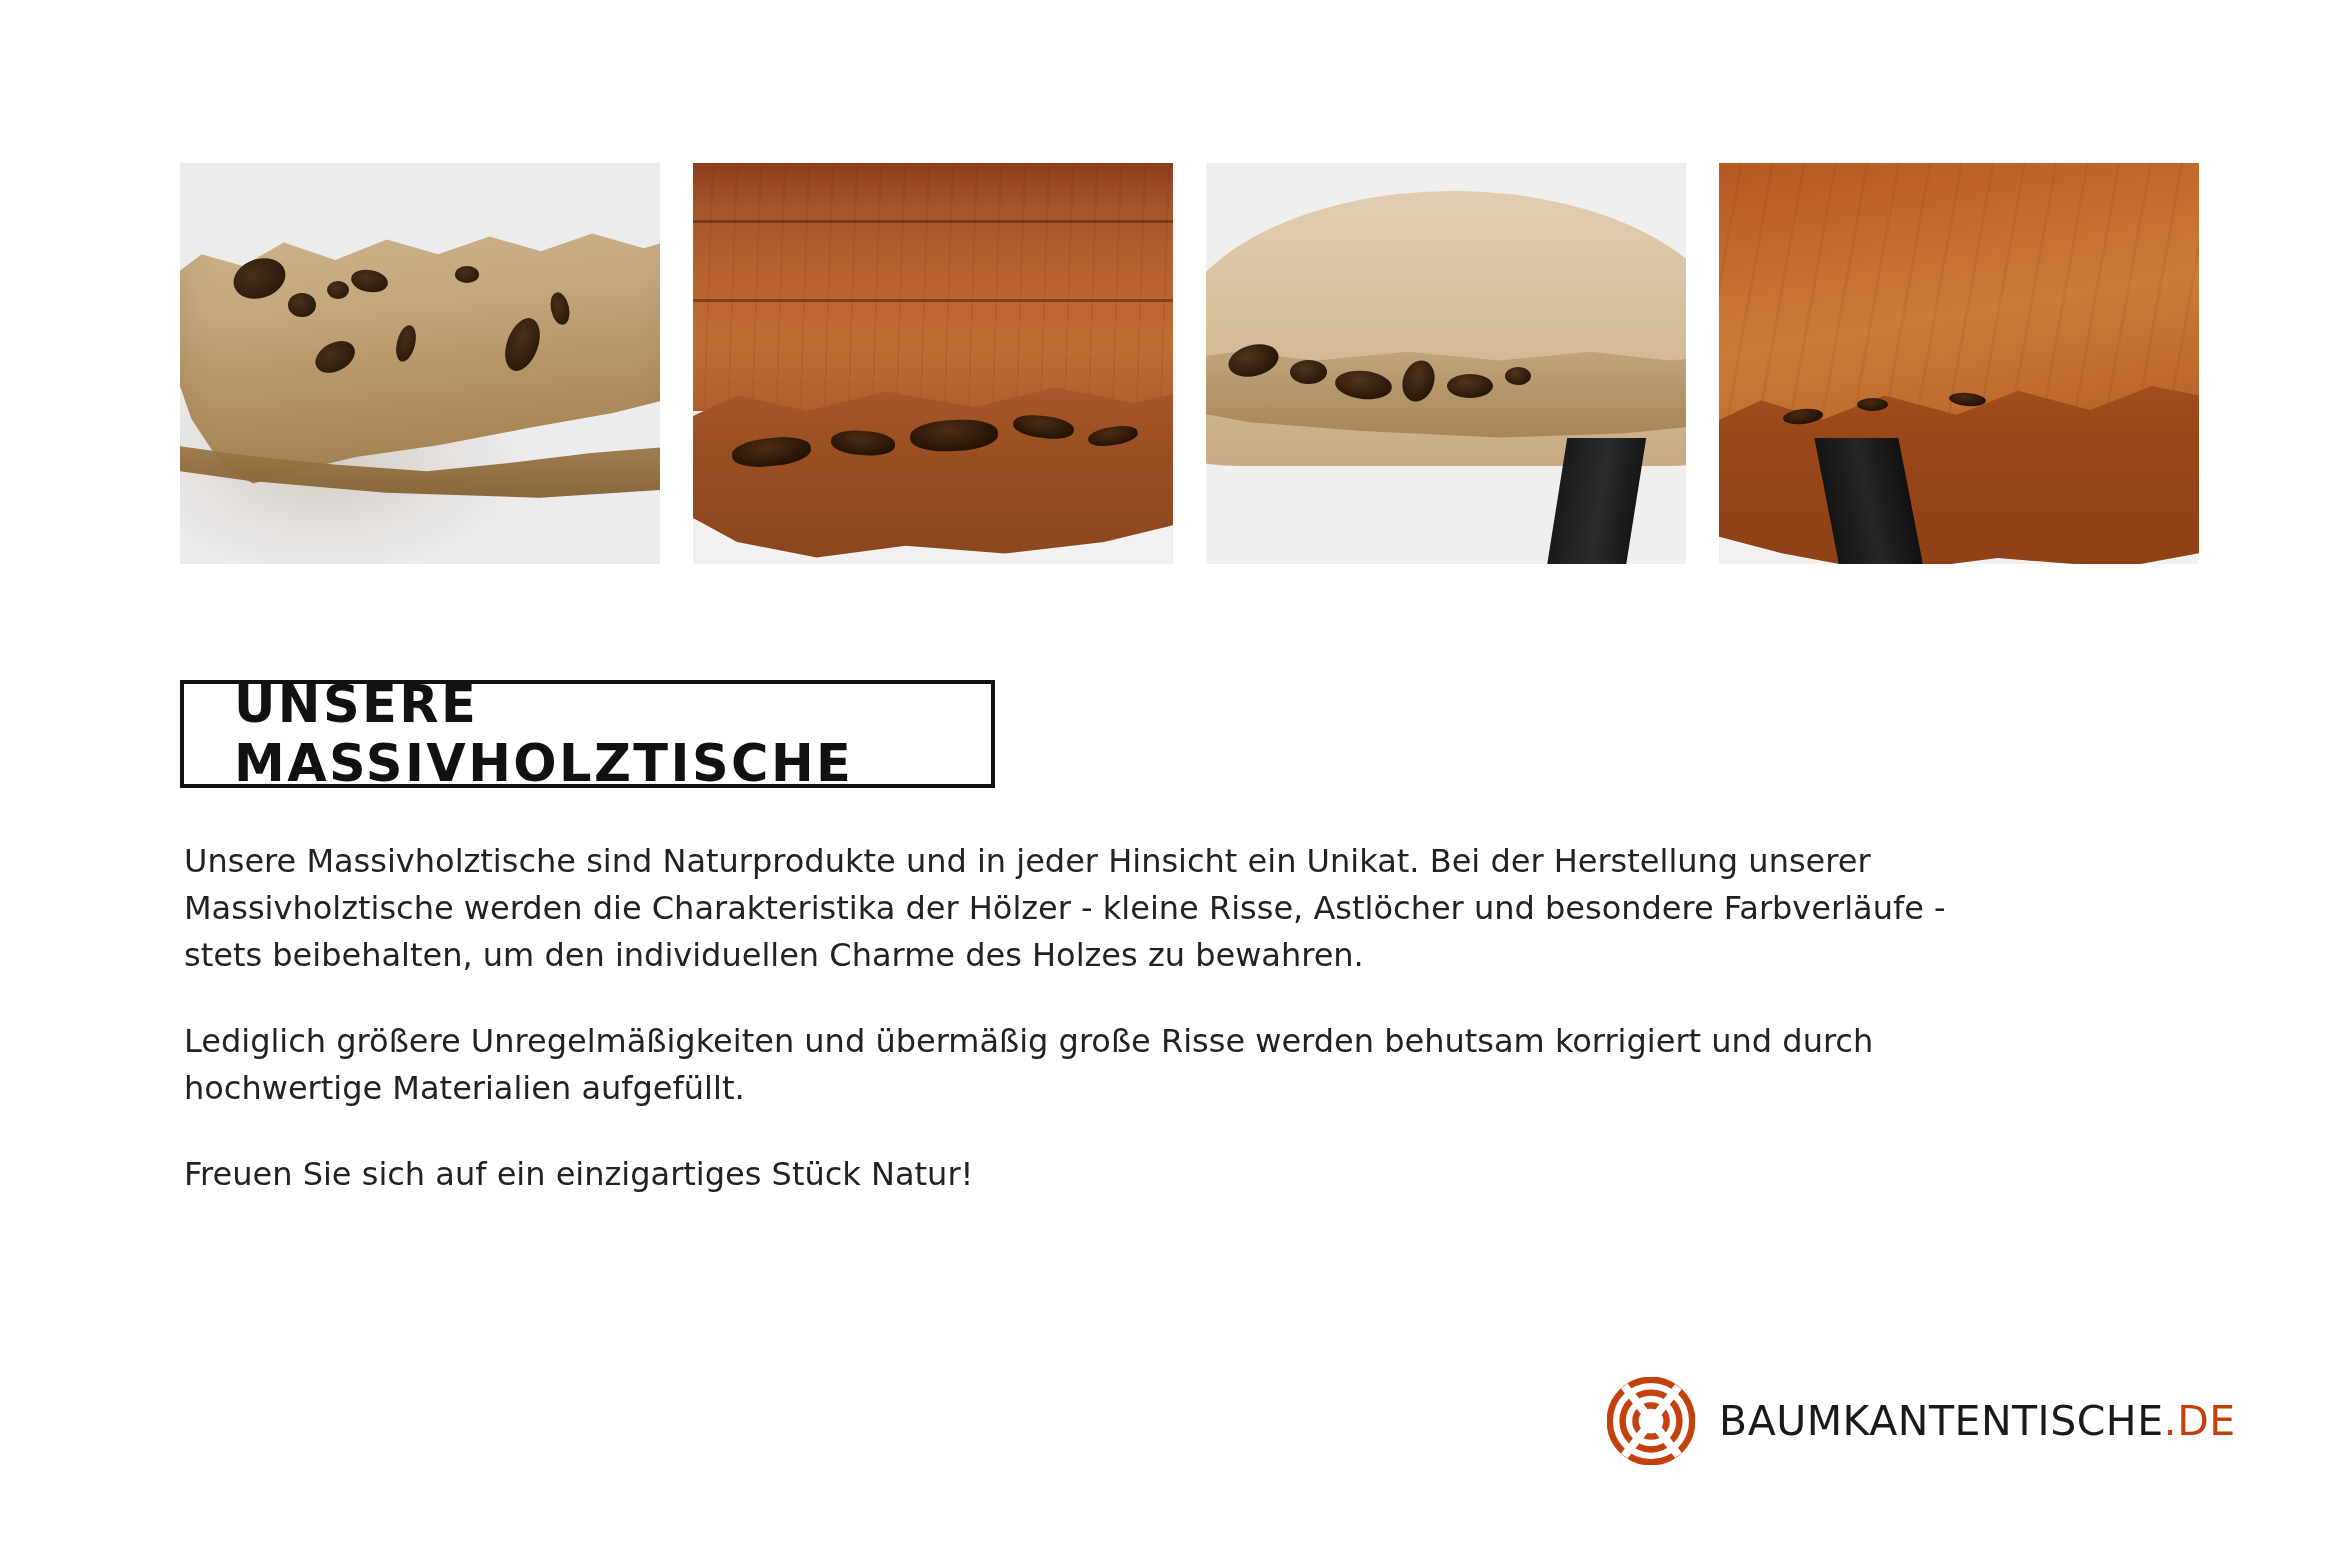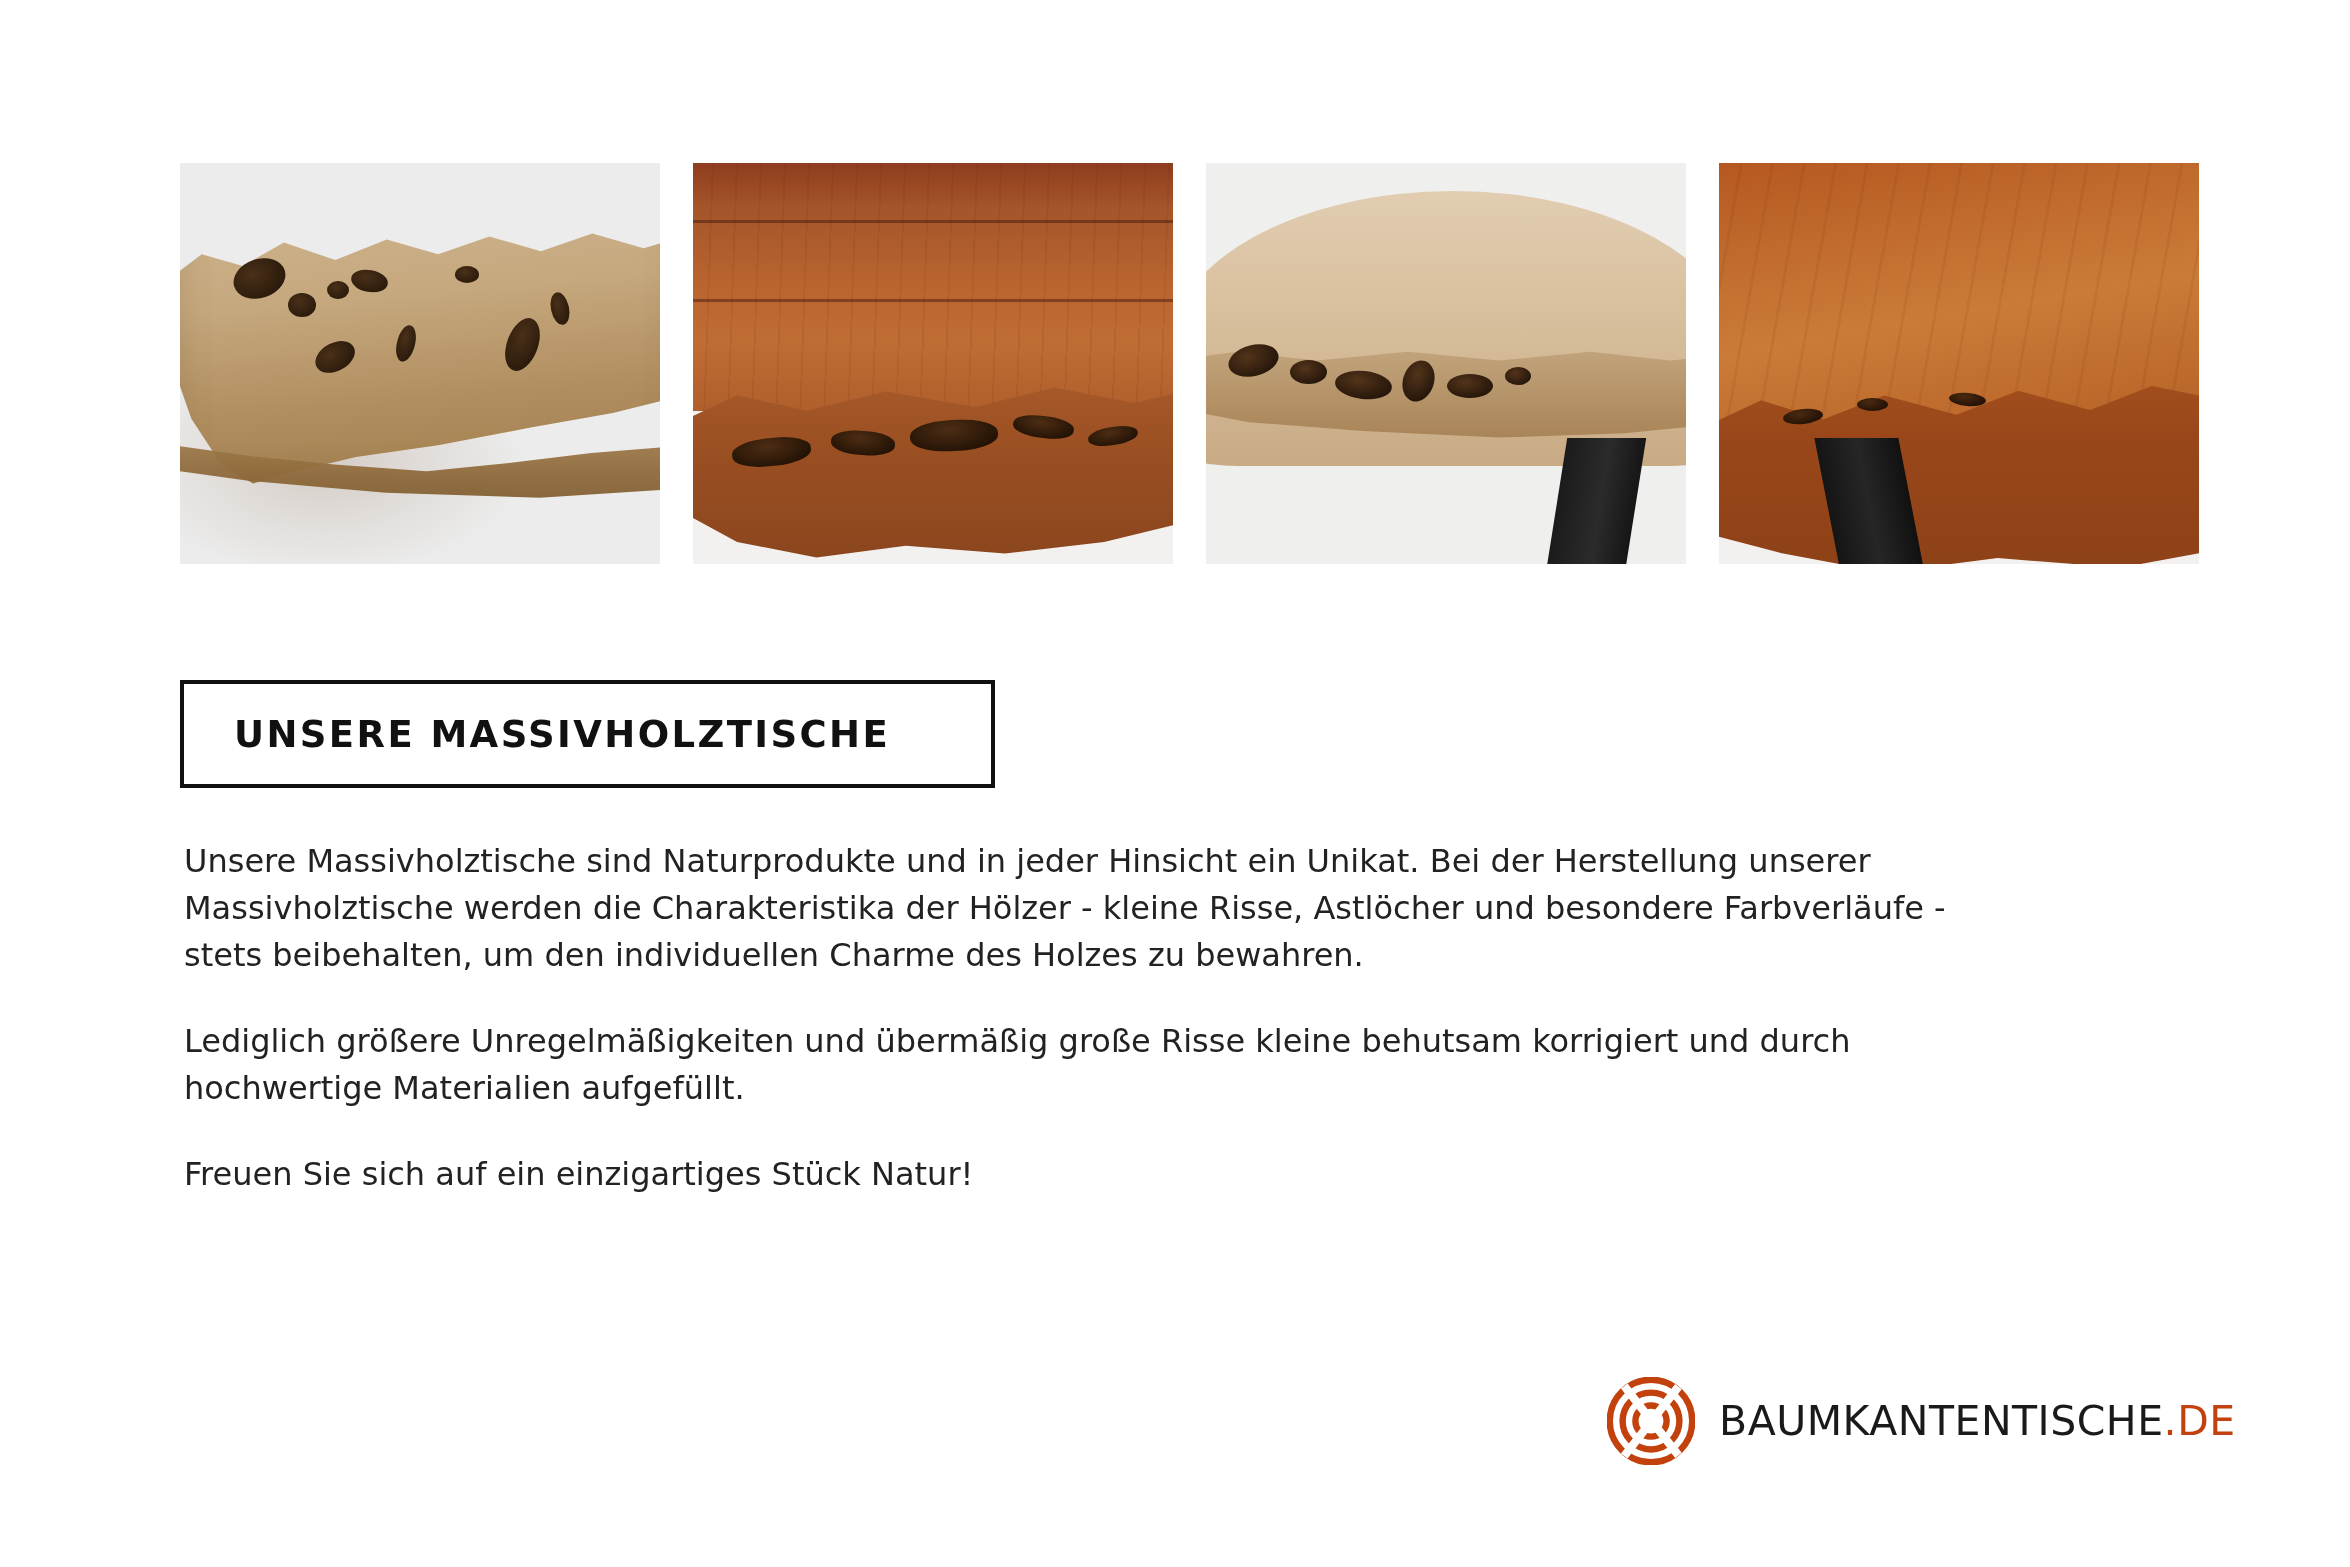--- a/index.html
+++ b/index.html
@@ -175,21 +175,21 @@
     left: 180px;
     top: 680px;
     width: 815px;
     height: 108px;
     border: 4.6px solid #111111;
     box-sizing: border-box;
     display: flex;
     align-items: center;
   }
   .headline-text {
-    font-size: 37px;
+    font-size: 51px;
     font-weight: 800;
     letter-spacing: 2.4px;
     margin-left: 50px;
     color: #111111;
     font-family: "DejaVu Sans", sans-serif;
   }
 
   
   .copy {
     position: absolute;
@@ -284,21 +284,21 @@
     </div>
 
   </div>
 
   <div class="headline-box">
     <span class="headline-text">UNSERE MASSIVHOLZTISCHE</span>
   </div>
 
   <div class="copy">
     <p>Unsere Massivholztische sind Naturprodukte und in jeder Hinsicht ein Unikat. Bei der Herstellung unserer Massivholztische werden die Charakteristika der Hölzer - kleine Risse, Astlöcher und besondere Farbverläufe - stets beibehalten, um den individuellen Charme des Holzes zu bewahren.</p>
-    <p>Lediglich größere Unregelmäßigkeiten und übermäßig große Risse kleine behutsam korrigiert und durch hochwertige Materialien aufgefüllt.</p>
+    <p>Lediglich größere Unregelmäßigkeiten und übermäßig große Risse werden behutsam korrigiert und durch hochwertige Materialien aufgefüllt.</p>
     <p>Freuen Sie sich auf ein einzigartiges Stück Natur!</p>
   </div>
 
   <div class="logo">
     <span class="logo-mark">
       <svg viewBox="0 0 96 96" width="88" height="88" aria-hidden="true">
         <circle cx="48" cy="48" r="45" fill="none" stroke="#c2410c" stroke-width="7"></circle>
         <circle cx="48" cy="48" r="31" fill="none" stroke="#c2410c" stroke-width="7"></circle>
         <circle cx="48" cy="48" r="17" fill="none" stroke="#c2410c" stroke-width="7"></circle>
         <circle cx="48" cy="48" r="5" fill="#c2410c"></circle>

